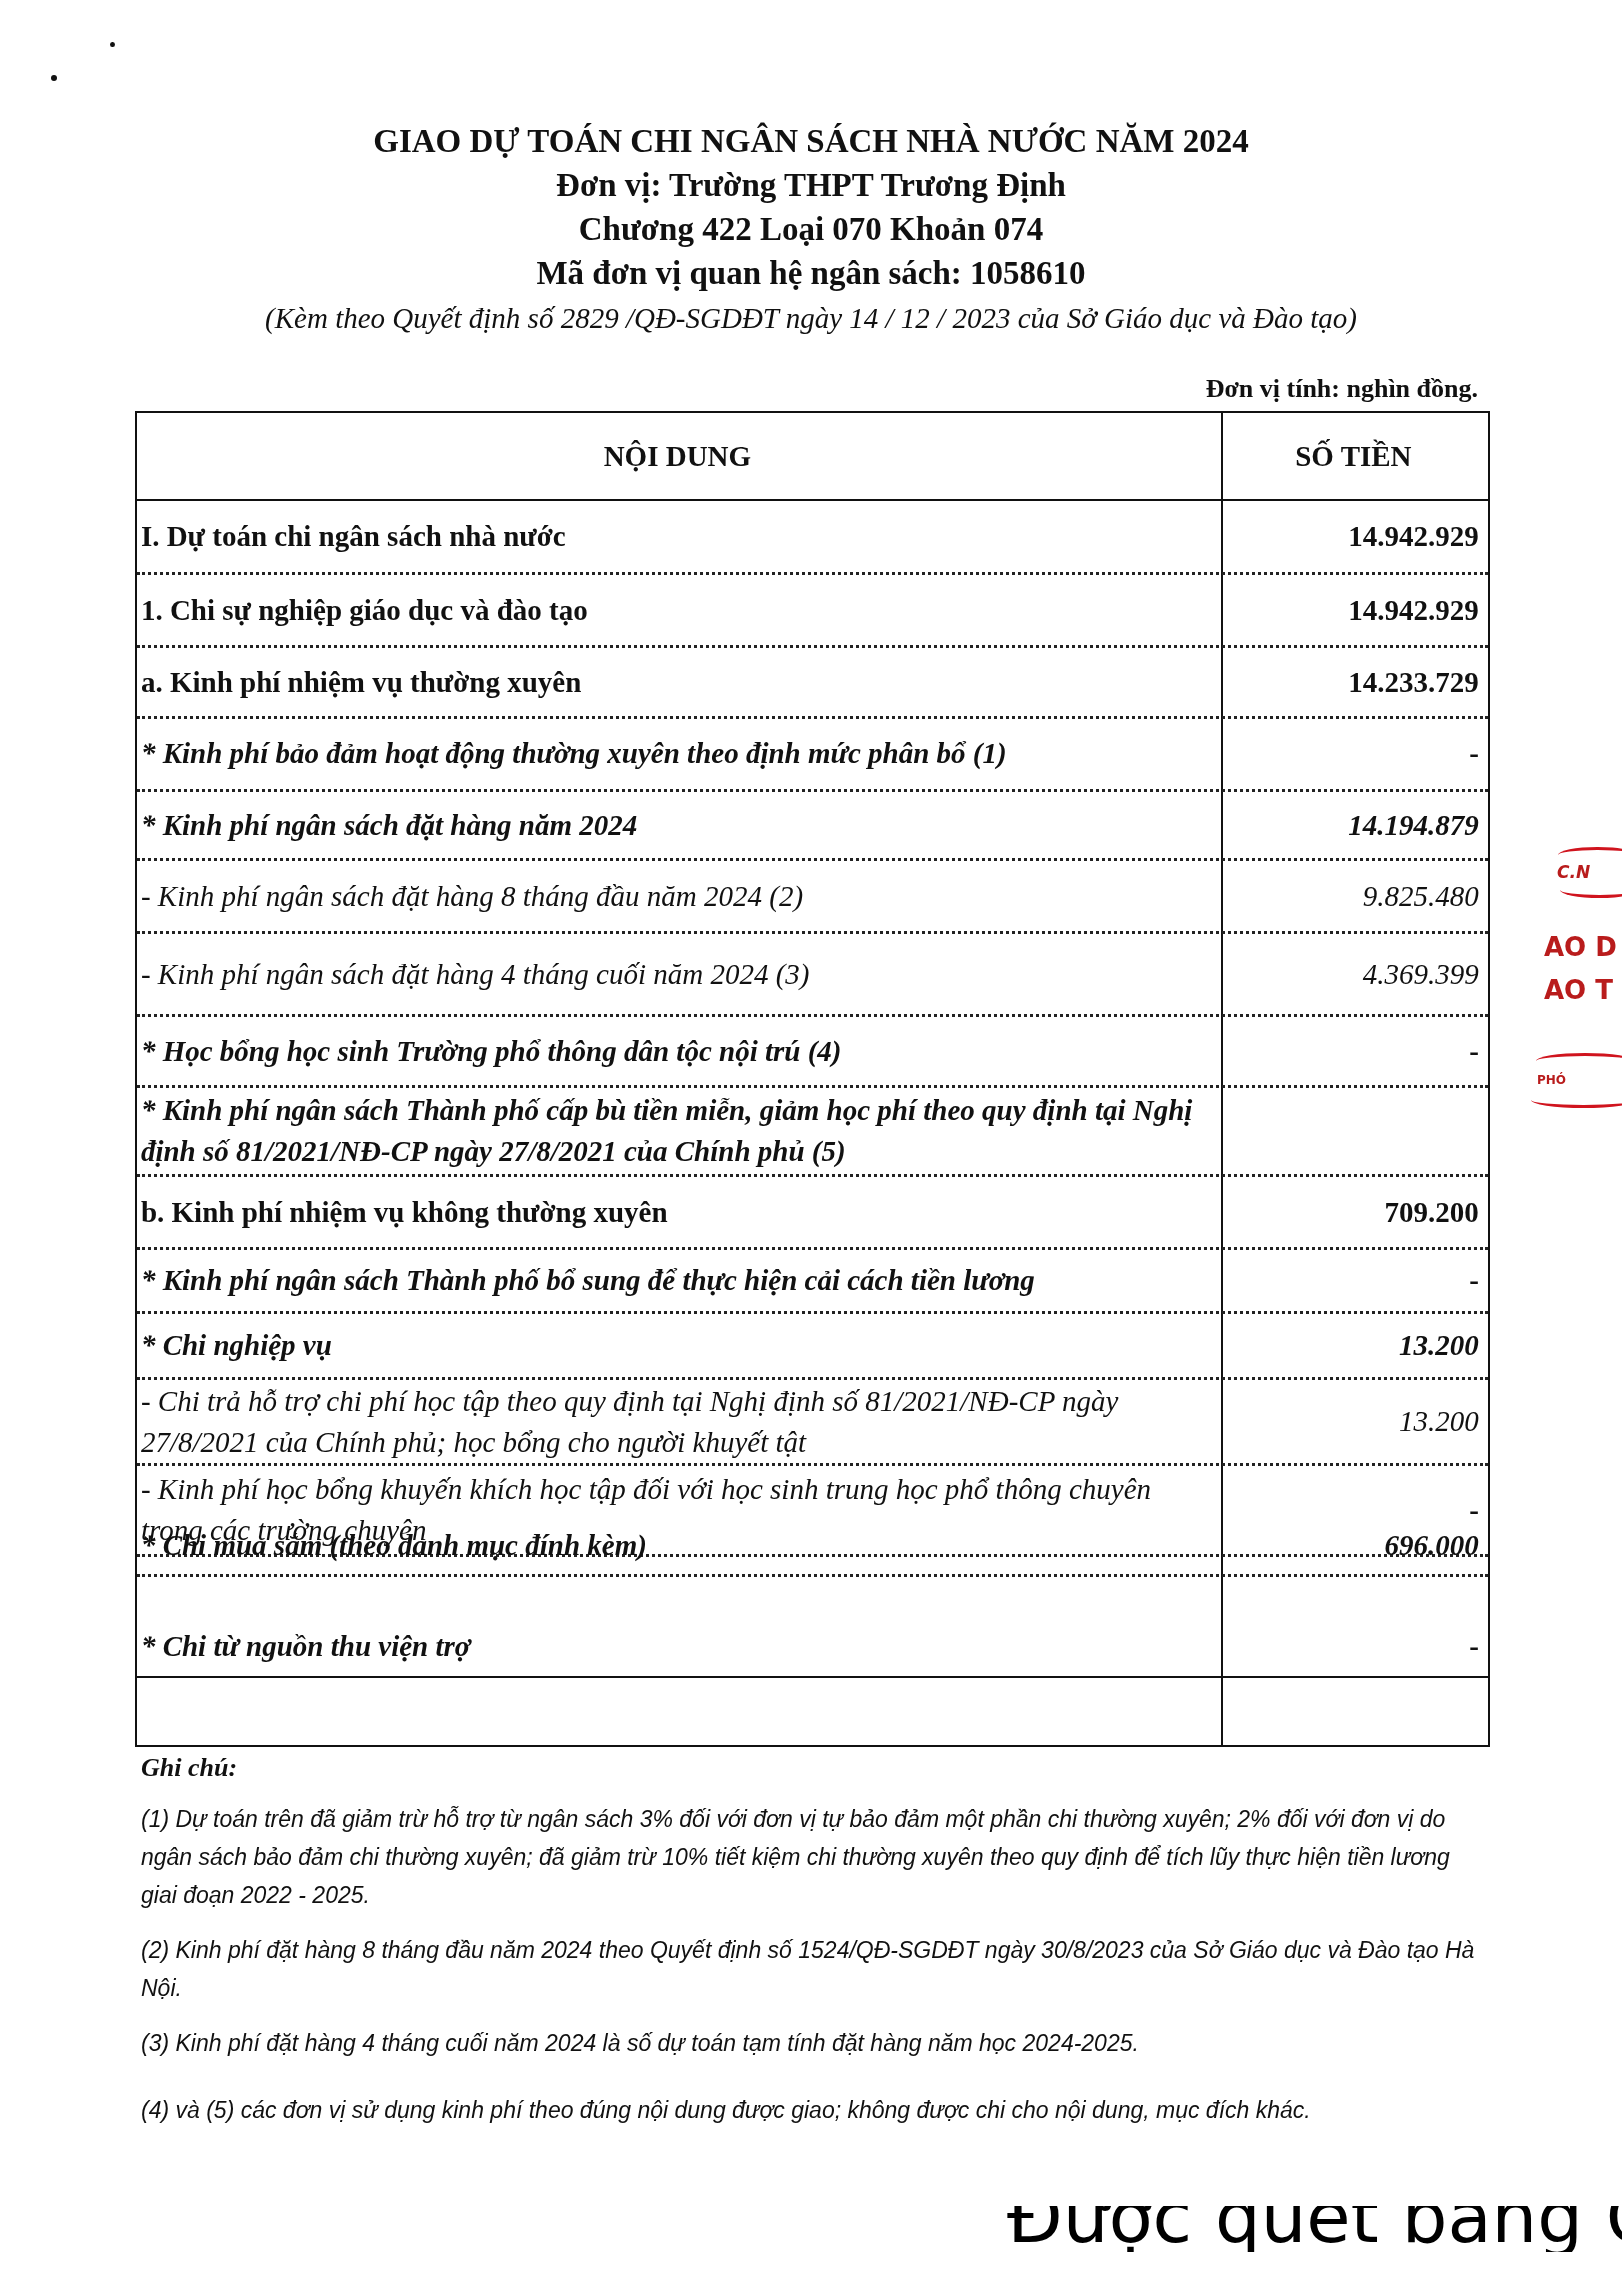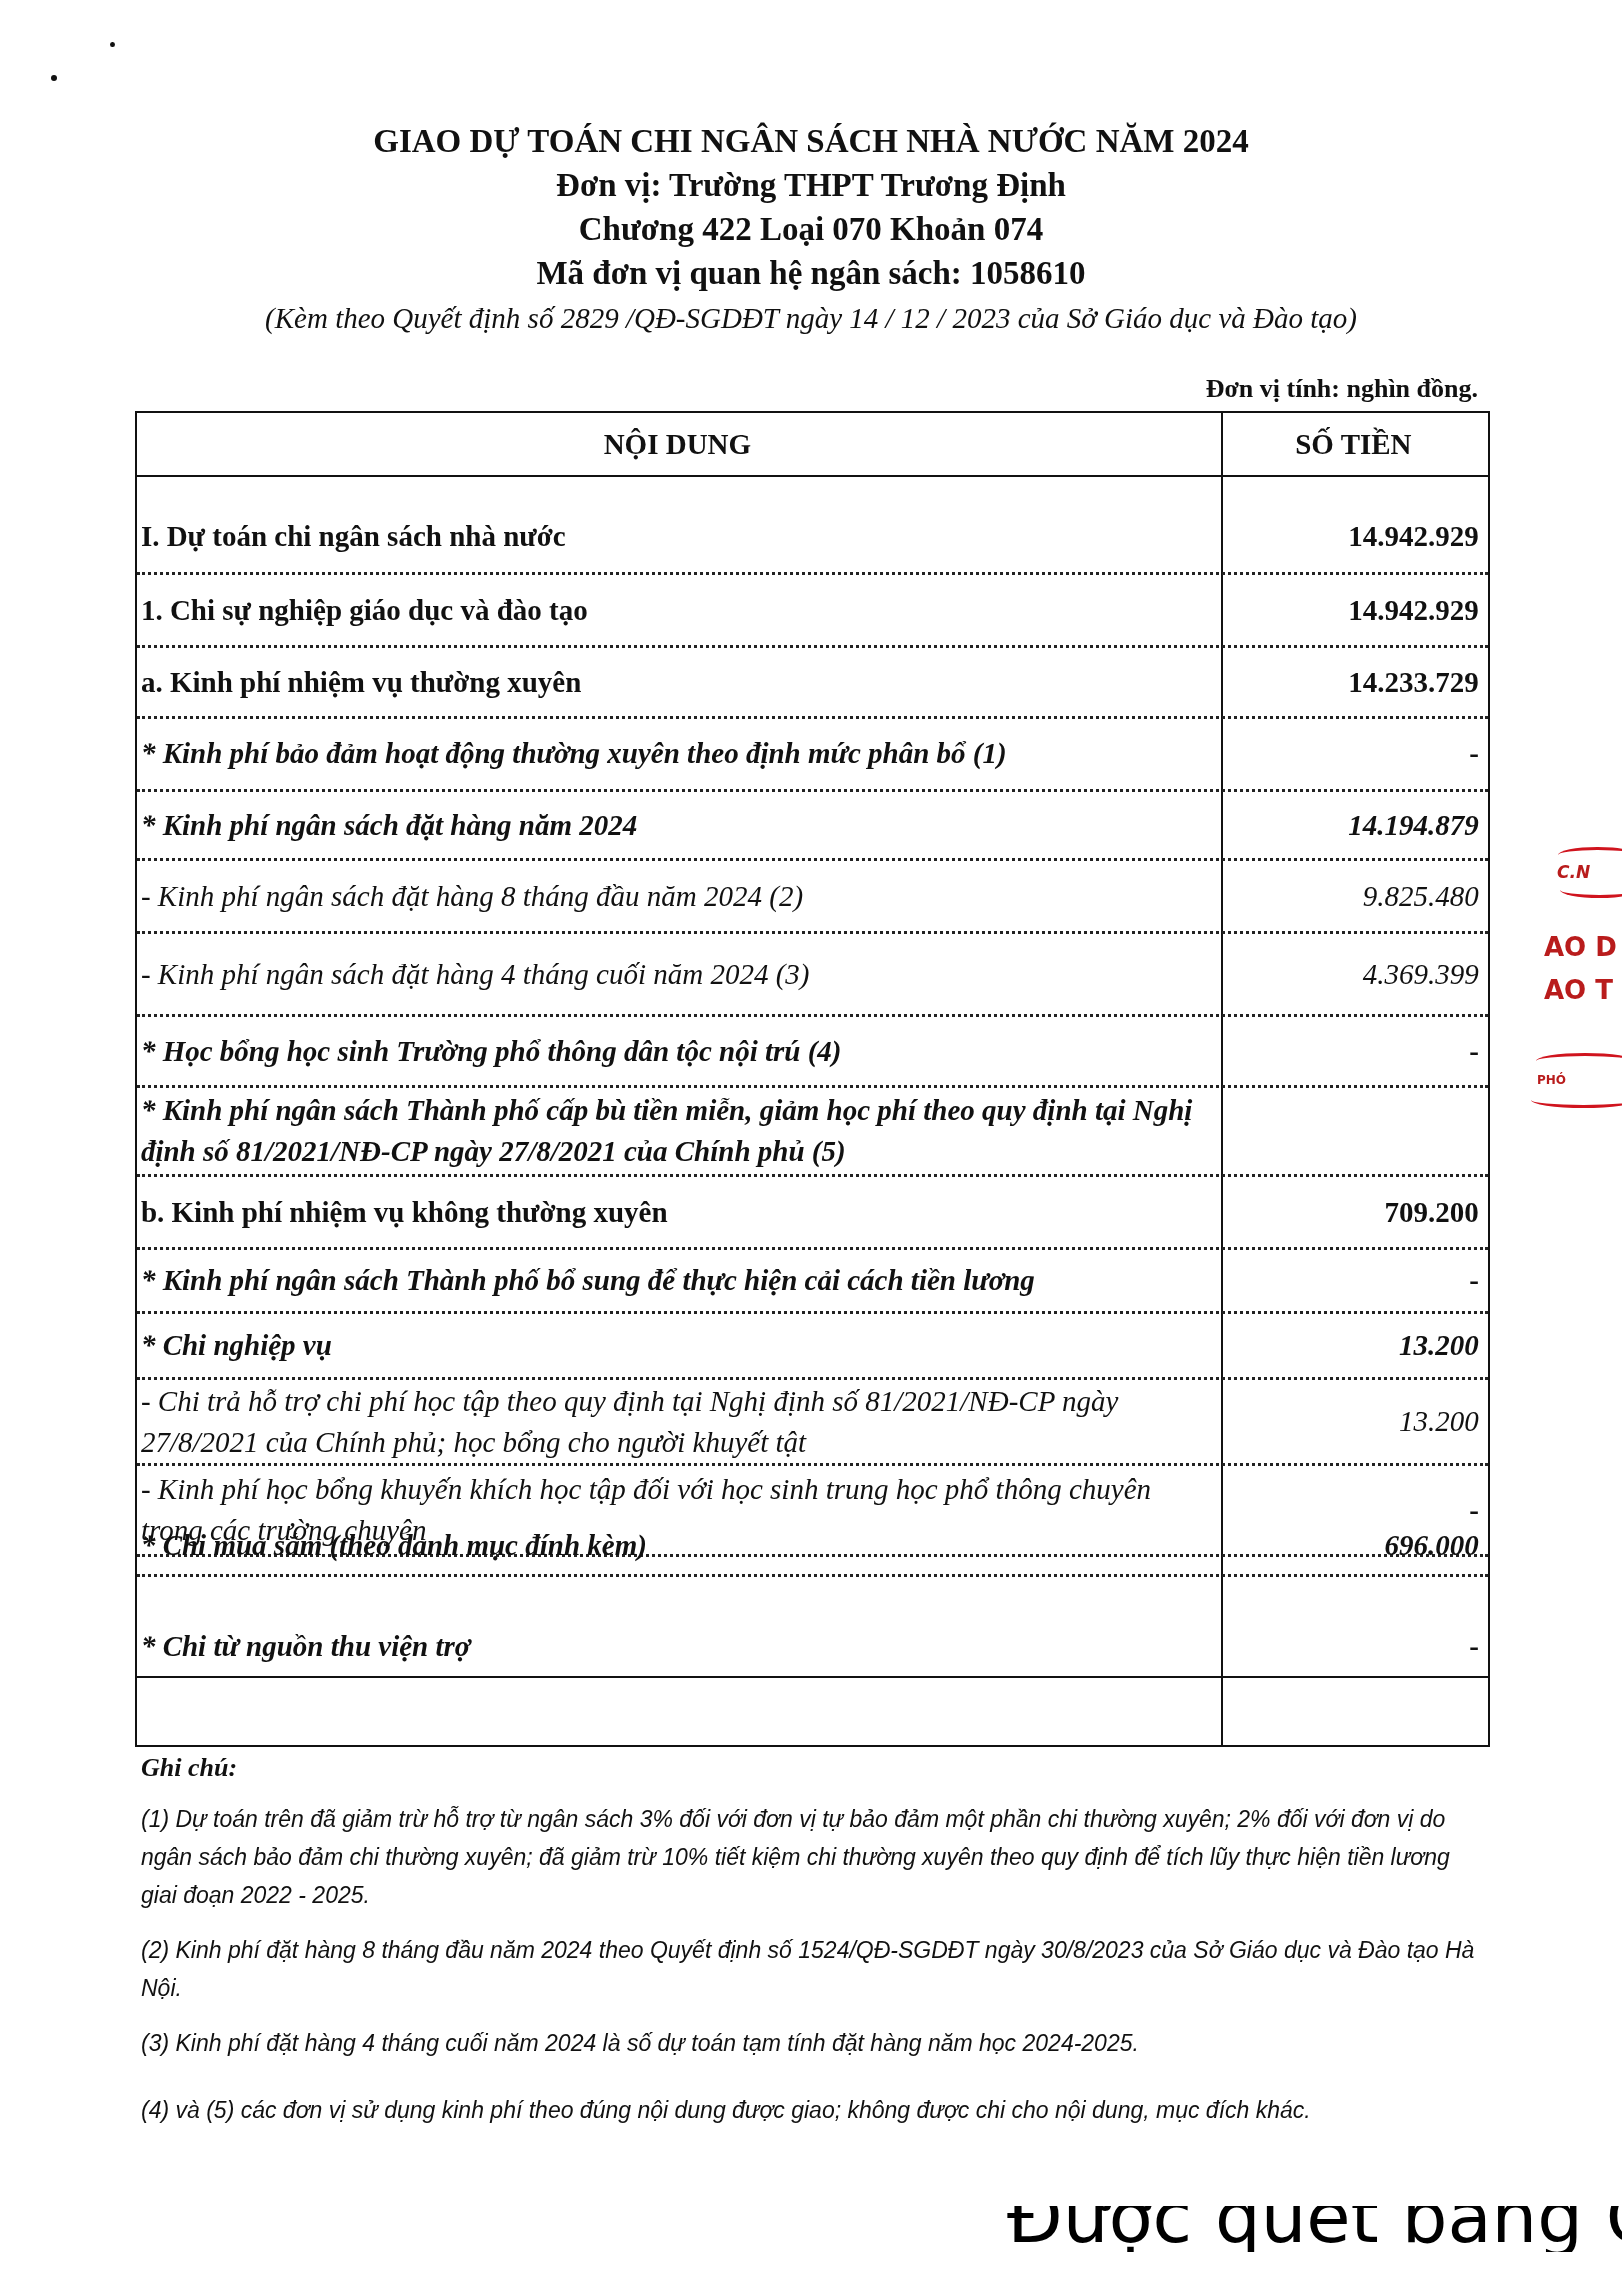--- a/index.html
+++ b/index.html
@@ -46,21 +46,21 @@
 <div class="hdr l1">GIAO DỰ TOÁN CHI NGÂN SÁCH NHÀ NƯỚC NĂM 2024</div>
 <div class="hdr l2">Đơn vị: Trường THPT Trương Định</div>
 <div class="hdr l3">Chương 422 Loại 070 Khoản 074</div>
 <div class="hdr l4">Mã đơn vị quan hệ ngân sách: 1058610</div>
 <div class="hdr l5">(Kèm theo Quyết định số  2829 /QĐ-SGDĐT ngày 14 / 12 / 2023 của Sở Giáo dục và Đào tạo)</div>
 <div class="unit">Đơn vị tính: nghìn đồng.</div>
 
 <div class="table">
   <div class="colsep"></div>
 
-  <div class="row solid" style="top:0;height:64px;">
+  <div class="row solid" style="top:0;height:88px;">
     <div class="cell-l center head-cell">NỘI DUNG</div>
     <div class="cell-r center head-cell">SỐ TIỀN</div>
   </div>
 
   <div class="row dotted" style="top:88px;height:74px;">
     <div class="cell-l b">I. Dự toán chi ngân sách nhà nước</div>
     <div class="cell-r b">14.942.929</div>
   </div>
   <div class="row dotted" style="top:162px;height:73px;">
     <div class="cell-l b">1. Chi sự nghiệp giáo dục và đào tạo</div>

